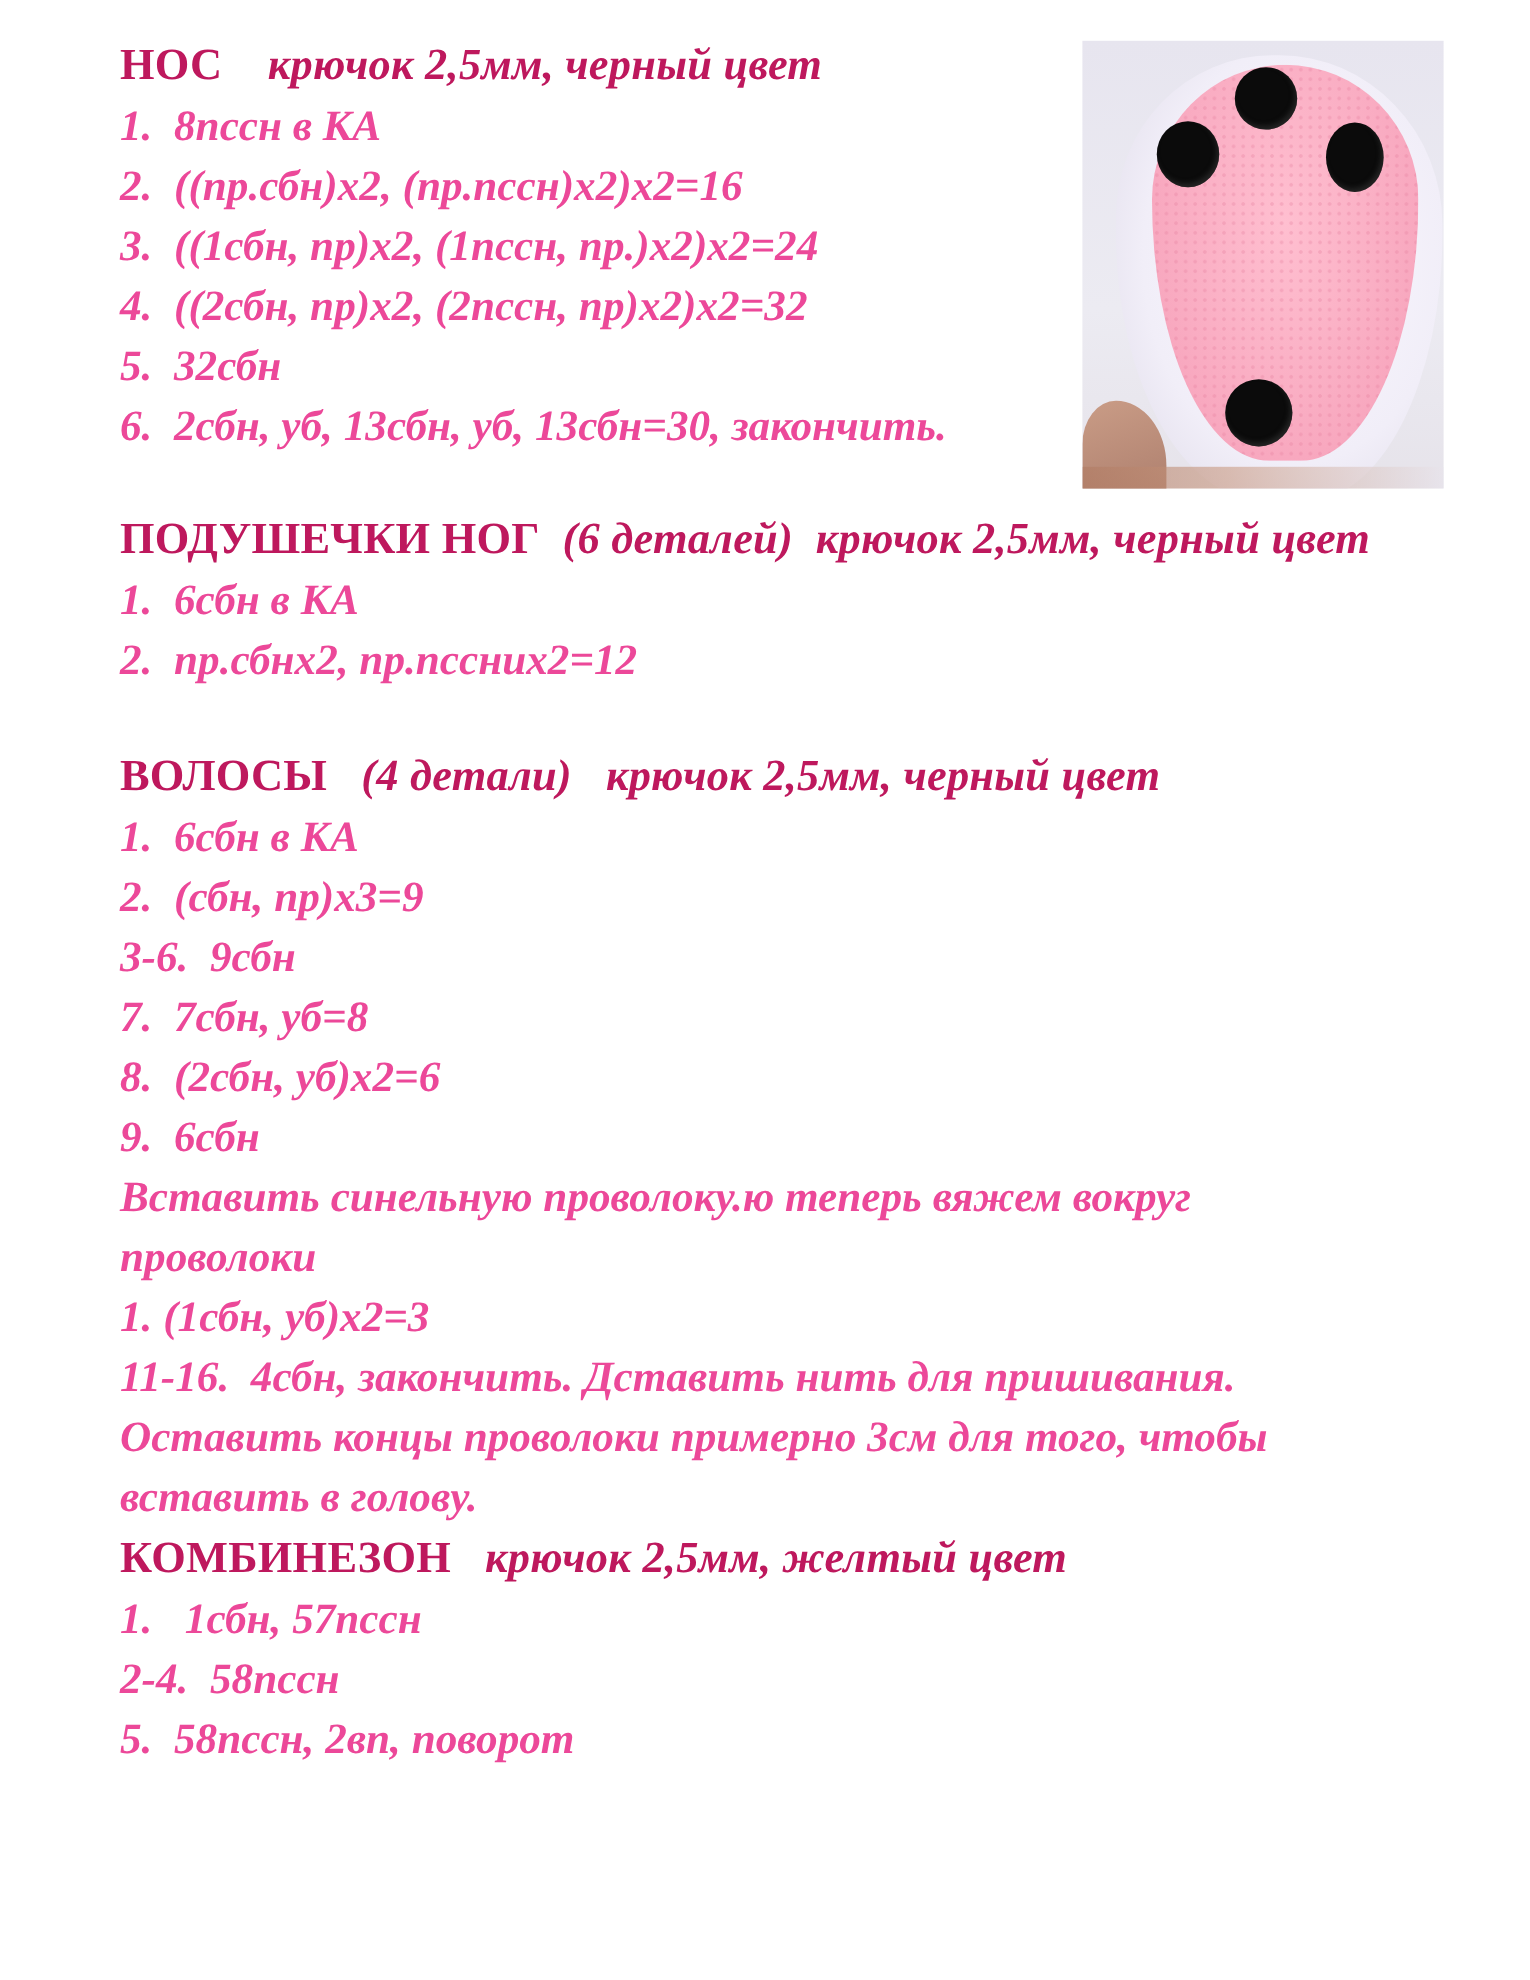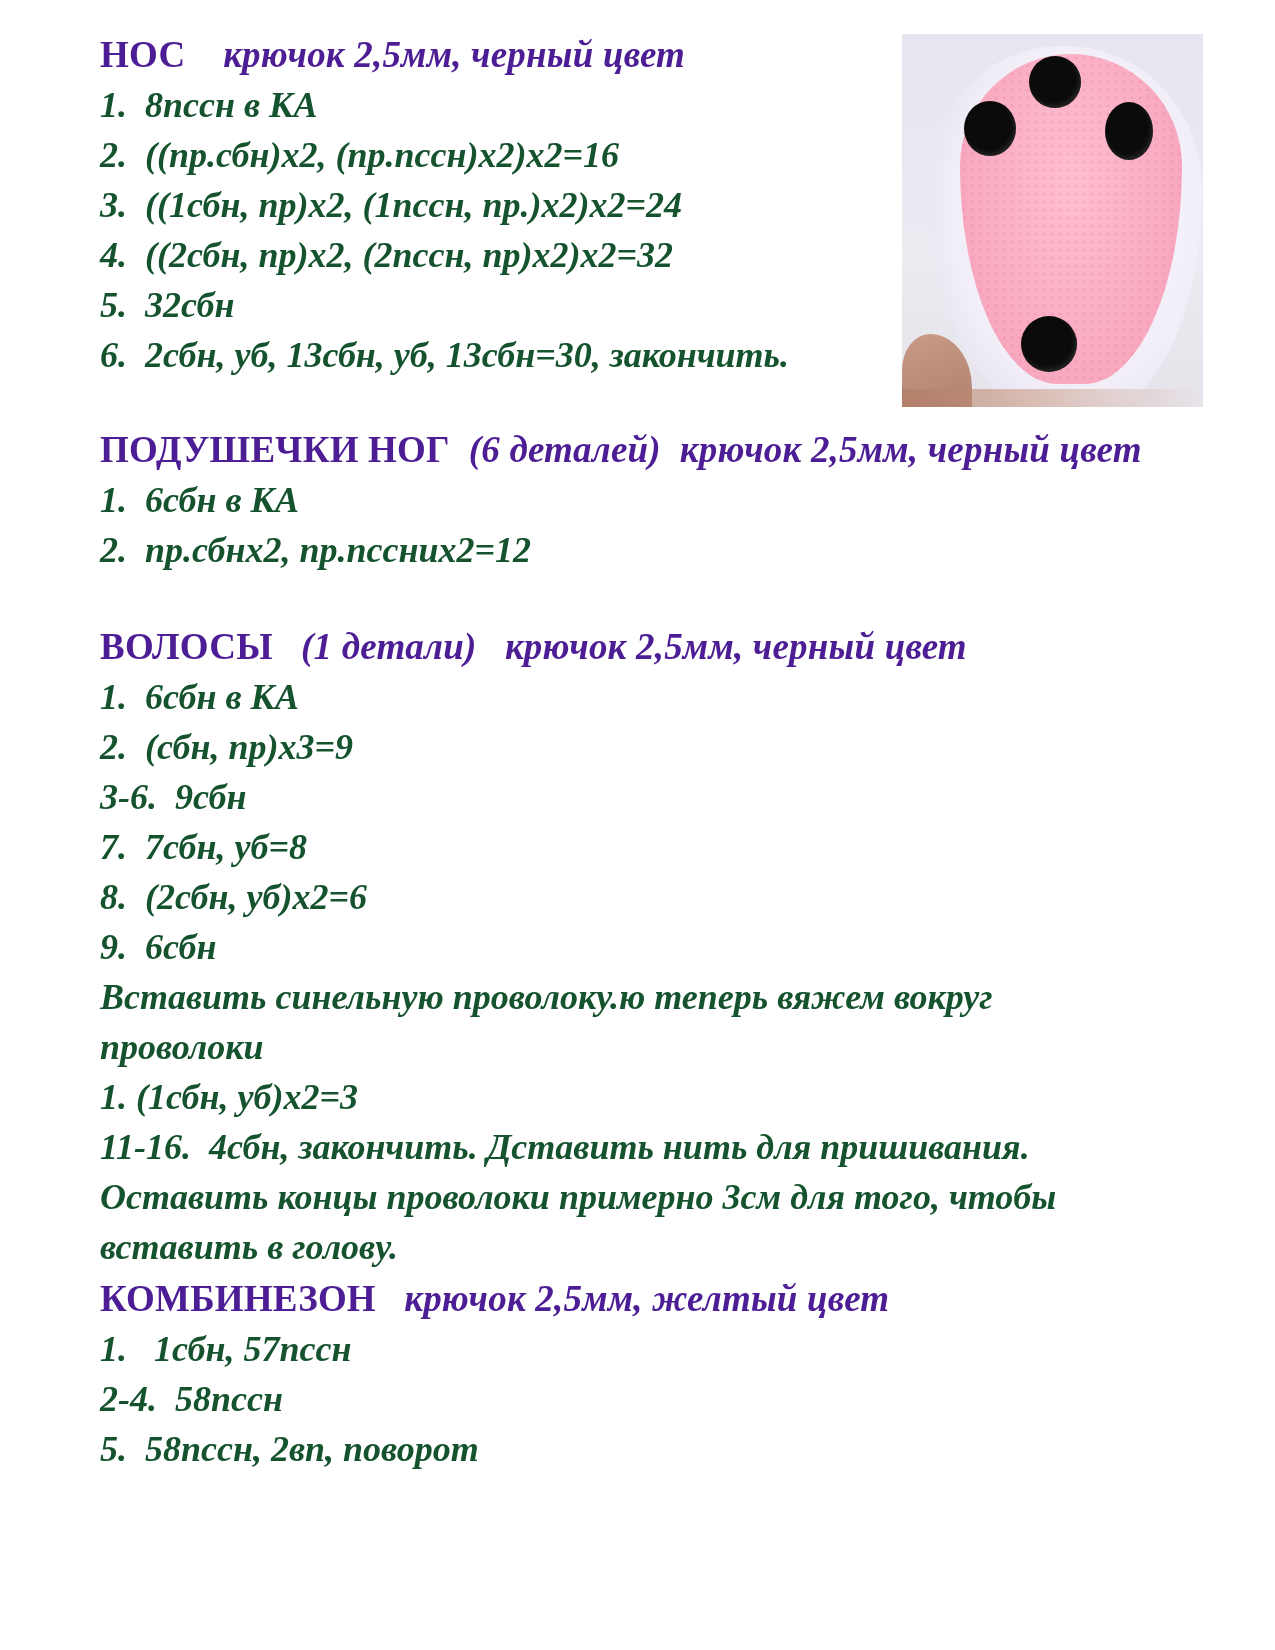--- a/index.html
+++ b/index.html
@@ -18,34 +18,34 @@
       position: absolute;
       left: 0; top: 0;
       width: 1275px;
       height: 1650px;
     }
     .section {
       position: absolute;
       left: 100px;
     }
     .heading {
-      color: #4c1d95;
+      color: #be185d;
       font-style: italic;
       font-weight: bold;
       font-size: 37px;
       line-height: 50px;
       white-space: pre;
       letter-spacing: 0.2px;
     }
     .heading .upper {
       font-style: normal;
       font-weight: bold;
     }
     .line {
-      color: #14532d;
+      color: #ec4899;
       font-style: italic;
       font-weight: bold;
       font-size: 36px;
       line-height: 50px;
       white-space: pre;
     }
     .photo {
       position: absolute;
       left: 902px;
       top: 34px;
@@ -126,21 +126,21 @@
     <div class="hand-bottom"></div>
   </div>
 
   <div class="section" style="top:425px;">
     <div class="heading"><span class="upper">ПОДУШЕЧКИ НОГ</span><span>  </span><span>(6 деталей)</span><span>  </span><span>крючок 2,5мм, черный цвет</span></div>
     <div class="line">1.  6сбн в КА</div>
     <div class="line">2.  пр.сбнх2, пр.пссних2=12</div>
   </div>
 
   <div class="section" style="top:622px;">
-    <div class="heading"><span class="upper">ВОЛОСЫ</span><span>   </span><span>(1 детали)</span><span>   </span><span>крючок 2,5мм, черный цвет</span></div>
+    <div class="heading"><span class="upper">ВОЛОСЫ</span><span>   </span><span>(4 детали)</span><span>   </span><span>крючок 2,5мм, черный цвет</span></div>
     <div class="line">1.  6сбн в КА</div>
     <div class="line">2.  (сбн, пр)х3=9</div>
     <div class="line">3-6.  9сбн</div>
     <div class="line">7.  7сбн, уб=8</div>
     <div class="line">8.  (2сбн, уб)х2=6</div>
     <div class="line">9.  6сбн</div>
     <div class="line">Вставить синельную проволоку.ю теперь вяжем вокруг</div>
     <div class="line">проволоки</div>
     <div class="line">1. (1сбн, уб)х2=3</div>
     <div class="line">11-16.  4сбн, закончить. Дставить нить для пришивания.</div>

